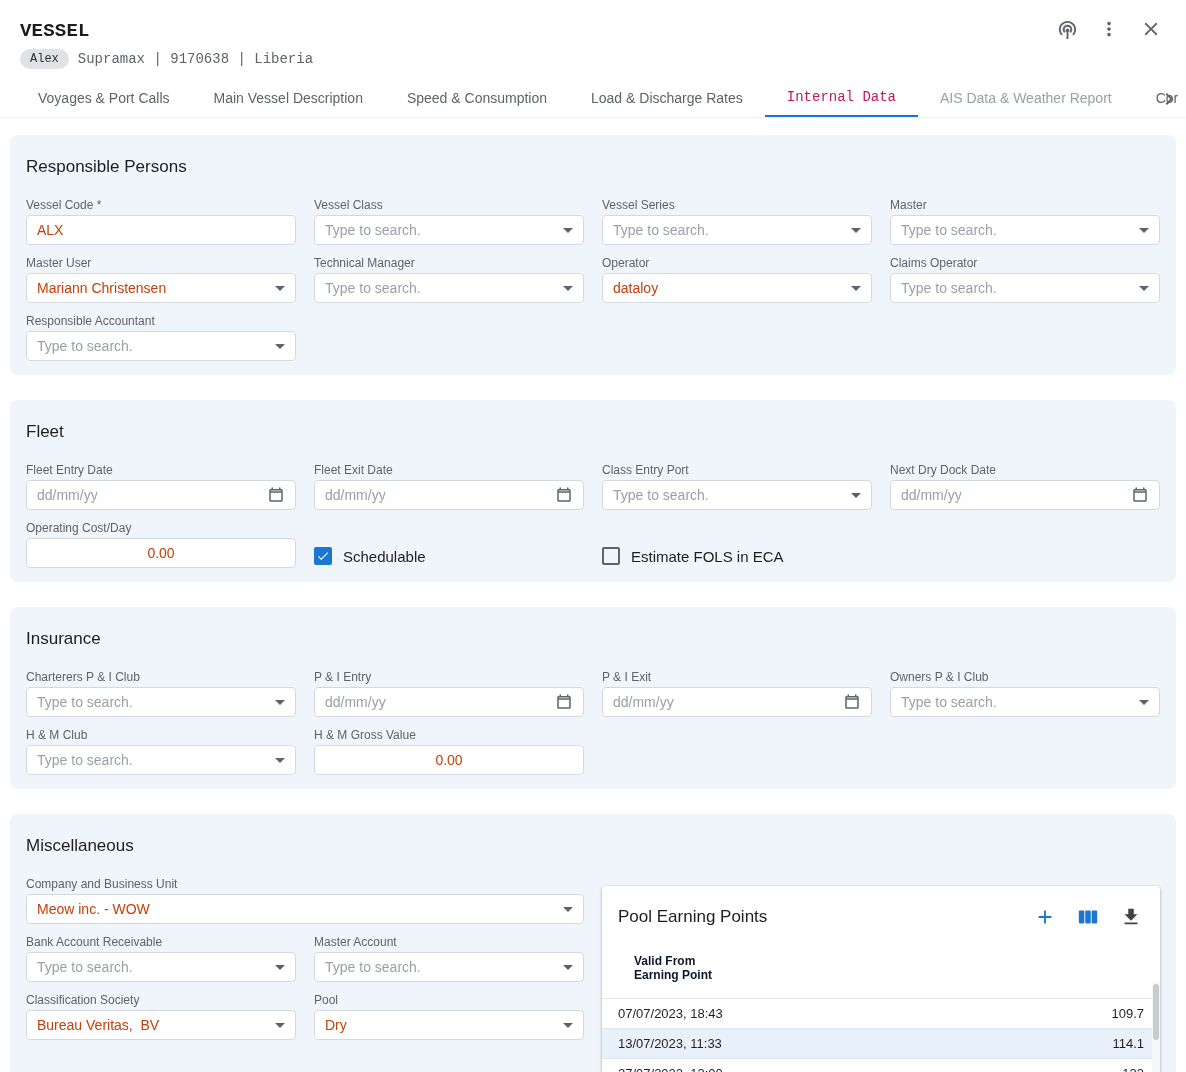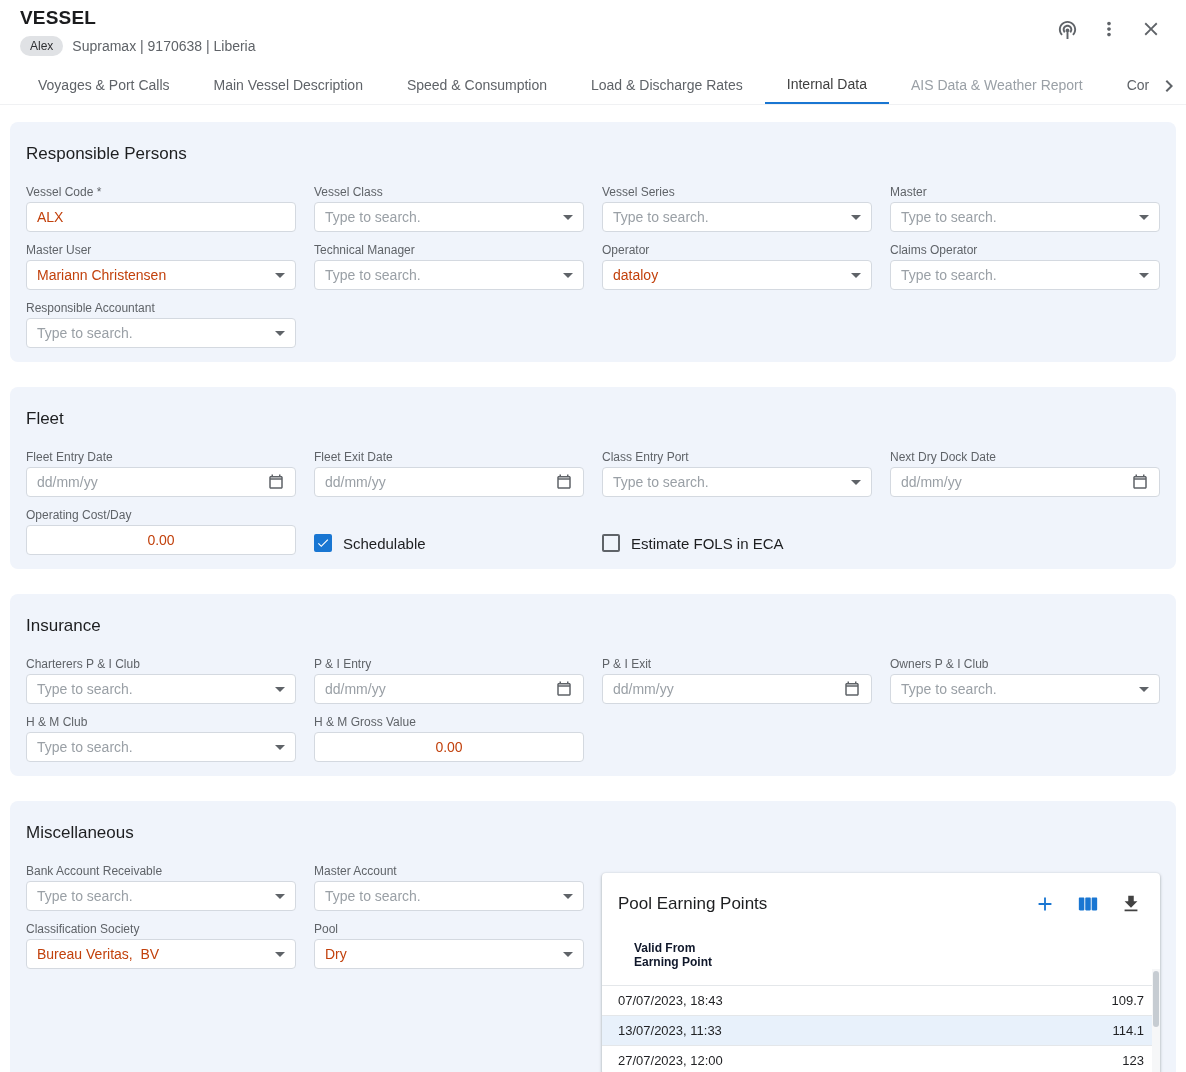--- a/index.html
+++ b/index.html
@@ -3,33 +3,33 @@
 <meta charset="utf-8">
 <style>
   * { box-sizing: border-box; }
   html,body { margin:0; padding:0; }
   body {
     width:1186px; min-height:1072px; background:#ffffff;
     font-family:"Liberation Sans","DejaVu Sans",sans-serif; color:#202124;
   }
 
   
-  .header { position:relative; padding:7px 20px 10px; }
+  .header { position:relative; padding:20px 20px 10px;font-family:Liberation Mono, monospace; }
   .page-title { font-size:19px; font-weight:700; color:#1b1c1e; letter-spacing:.2px; }
   .subrow { display:flex; align-items:center; gap:9px; margin-top:7px; }
   .badge { background:#e0e2e5; color:#2f3033; font-size:12px; padding:3px 10px; border-radius:11px; }
   .subtitle { color:#5f6368; font-size:14px; }
   .header-actions { position:absolute; top:16px; right:22px; display:flex; align-items:center; gap:16px; }
   .icon-btn { width:26px; height:26px; display:flex; align-items:center; justify-content:center; cursor:pointer; }
 
   
   .tabs-wrap { position:relative; border-bottom:1px solid #f0f1f3; }
   .tabs { display:flex; padding-left:16px; overflow:hidden; }
   .tab { padding:0 22px; height:38px; line-height:38px; font-size:14px; color:#5f6368; white-space:nowrap; cursor:pointer; }
-  .tab.active { color:#404040; font-weight:500; border-bottom:2px solid #1976d2; line-height:36px; }
+  .tab.active { color:#be185d; font-weight:500; border-bottom:2px solid #1976d2; line-height:36px;font-family:Liberation Mono, monospace; }
   .tab.disabled { color:#9aa0a6; }
   .tabs-chevron { position:absolute; right:4px; top:7px; }
 
   
   .content { padding-top:17px; }
   .section { background:#f0f4fb; border-radius:8px; margin:0 10px 25px; padding:22px 16px 14px; }
   .section-title { font-size:17px; color:#1d1e20; margin-bottom:22px; font-weight:400; }
   .grid { display:grid; grid-template-columns:repeat(4,1fr); column-gap:18px; row-gap:12px; }
   .field label { display:block; font-size:12px; line-height:12px; color:#5f6368; margin-bottom:4px; }
   .control { display:flex; align-items:center; height:30px; background:#fff; border:1px solid #d4d9e0; border-radius:4px; padding:0 10px; cursor:text; }
@@ -306,20 +306,27 @@
           <input type="text" class="num" value="0.00" style="">
         </div>
       </div>
     </div>
   </div>
 
   <div class="section">
     <div class="section-title">Miscellaneous</div>
     <div class="misc-flex">
       <div class="misc-left">
+        <div class="field span2">
+          <label>Company and Business Unit</label>
+          <div class="control select">
+            <input type="text" value="Meow inc. - WOW" style="">
+            <span class="caret"></span>
+          </div>
+        </div>
         <div class="field">
           <label>Bank Account Receivable</label>
           <div class="control select">
             <input type="text" placeholder="Type to search." style="">
             <span class="caret"></span>
           </div>
         </div>
         <div class="field">
           <label>Master Account</label>
           <div class="control select">

